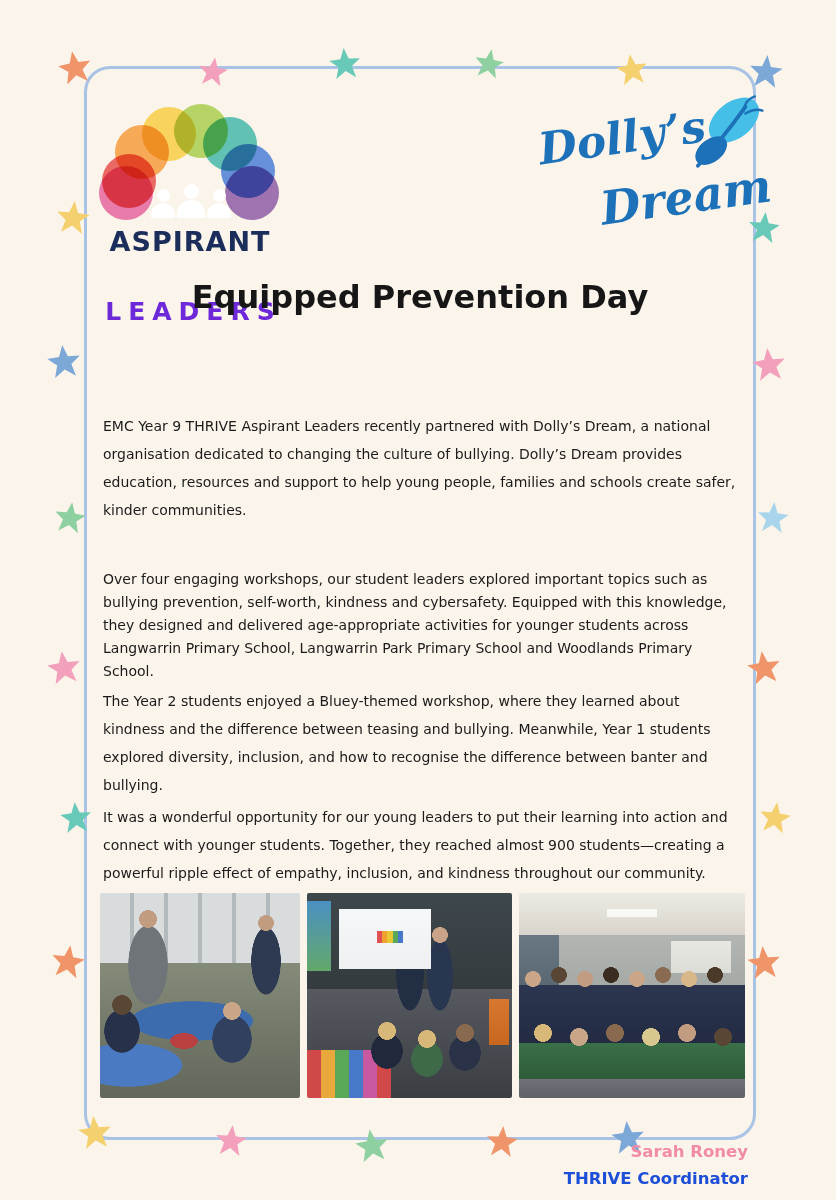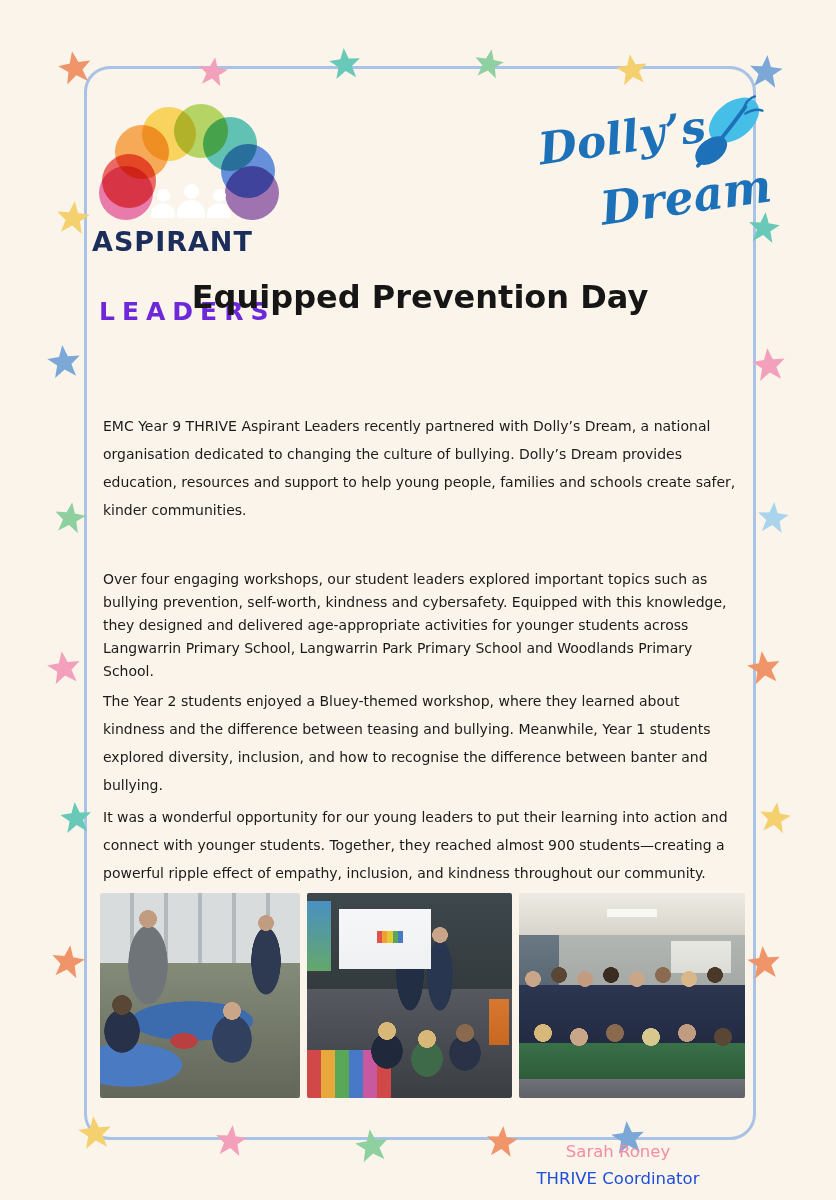--- a/index.html
+++ b/index.html
@@ -13,21 +13,21 @@
   }
 
   
   .stars-layer{position:absolute;inset:0;z-index:2;pointer-events:none;}
   .star{
     position:absolute;
     clip-path:polygon(50% 0%,63% 34%,98% 36%,71% 58%,81% 94%,50% 72%,19% 94%,29% 58%,2% 36%,37% 34%);
   }
 
   
-  .aspirant-logo{position:absolute;left:92px;top:92px;width:196px;z-index:3;text-align:left;}
+  .aspirant-logo{position:absolute;left:92px;top:92px;width:196px;z-index:3;text-align:center;}
   .arc-wrap{position:relative;width:178px;height:128px;margin:0 auto;}
   .c{position:absolute;width:54px;height:54px;border-radius:50%;opacity:.85;mix-blend-mode:multiply;}
   .c1{left:1px;top:62px;}  .c2{left:14px;top:33px;} .c3{left:41px;top:15px;}
   .c4{left:73px;top:12px;} .c5{left:102px;top:25px;}.c6{left:120px;top:52px;}
   .c7{left:-2px;top:74px;} .c8{left:124px;top:74px;}
   .person{position:absolute;bottom:2px;z-index:5;}
   .person .head{display:block;width:13px;height:13px;background:#fff;border-radius:50%;margin:0 auto 1px;}
   .person .torso{display:block;width:24px;height:15px;background:#fff;border-radius:12px 12px 0 0;}
   .person.pA{left:50px;}
   .person.pB{left:76px;bottom:2px;z-index:6;}
@@ -117,21 +117,21 @@
       linear-gradient(#6a7884,#5a6874),
       linear-gradient(#e8e8e2,#dcdcd6),
       linear-gradient(#eceae2,#d8d4cc),
       linear-gradient(#b2b6b2,#a4a8a4),
       linear-gradient(#70747a,#5e6268);
     background-size:auto,auto,auto,auto,auto,auto,100% 36px,auto,auto,auto,auto,auto,auto,auto,auto,100% 58px,50px 8px,40px 50px,60px 32px,100% 42px,100% 58px,100% 20px;
     background-position:0 0,0 0,0 0,0 0,0 0,0 0,0 150px,0 0,0 0,0 0,0 0,0 0,0 0,0 0,0 0,0 92px,88px 16px,0 42px,152px 48px,0 0,0 42px,0 185px;}
 
   
   .signature{position:absolute;right:88px;top:1138px;width:260px;z-index:4;
-    text-align:center;font-size:16.5px;line-height:27px;}
+    text-align:right;font-size:16.5px;line-height:27px;font-weight:bold;}
 </style>
 </head>
 <body>
 
 <div class="page" style="background: rgb(251, 244, 234);">
 
   <div class="border-frame" style="border-color: rgb(169, 195, 230);"></div>
   <div class="stars-layer">
       <div class="star" style="left: 58px; top: 51px; width: 34px; height: 34px; background: rgb(240, 149, 106); transform: rotate(-10deg);"></div>
       <div class="star" style="left: 198px; top: 57px; width: 30px; height: 30px; background: rgb(242, 160, 188); transform: rotate(8deg);"></div>

